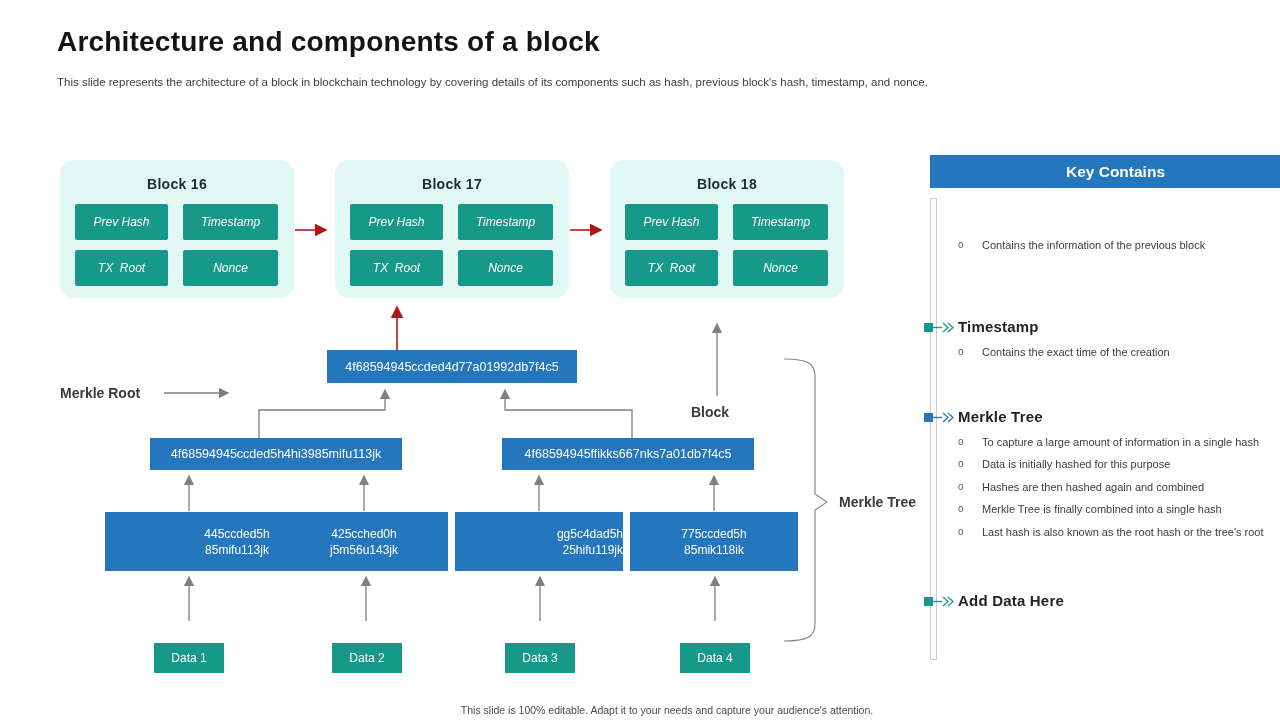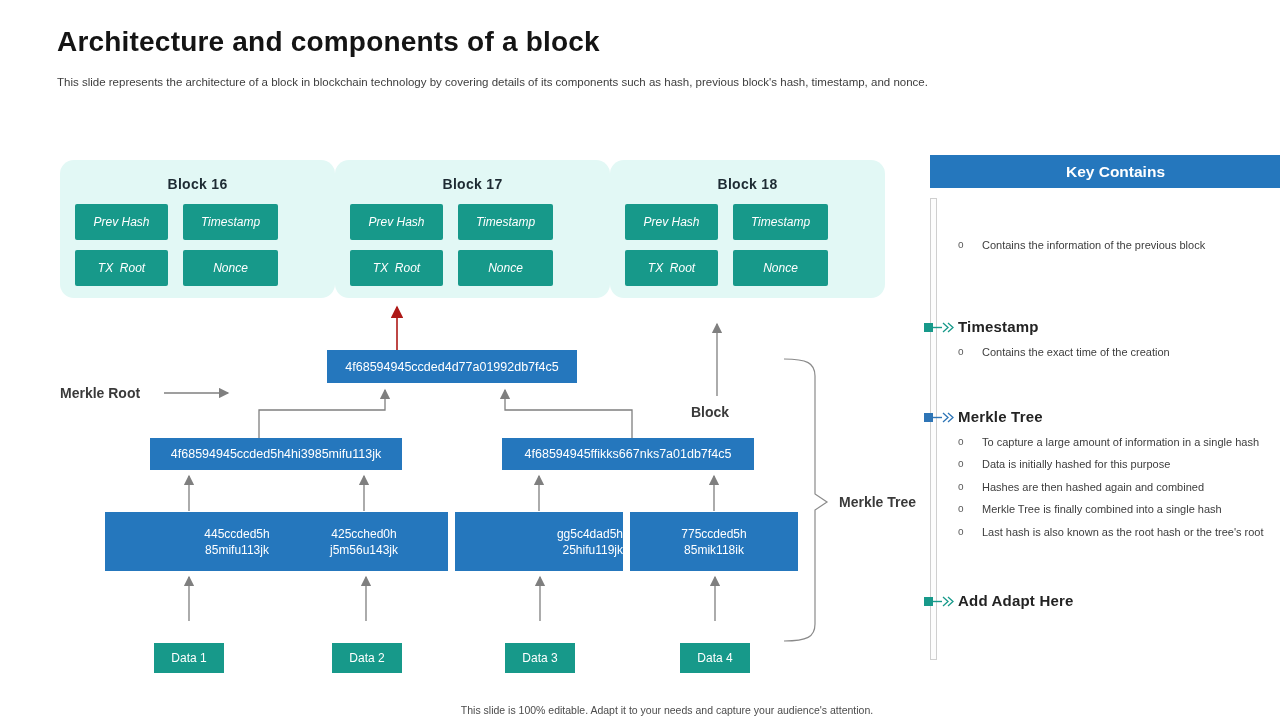--- a/index.html
+++ b/index.html
@@ -7,21 +7,21 @@
          font-family:"Liberation Sans", sans-serif;margin-left:27px;}
 
   
   .title{position:absolute;left:30px;top:26px;font-size:28px;font-weight:700;color:#141414;letter-spacing:.2px;}
   .subtitle{position:absolute;left:30px;top:76px;font-size:11.5px;color:#3d3d3d;}
 
   
   .overlay{position:absolute;left:0;top:0;width:1280px;height:720px;z-index:1;}
 
   
-  .blockbox{position:absolute;top:160px;width:234px;height:138px;background:#e2f8f5;border-radius:14px;z-index:2;padding-left:41px;}
+  .blockbox{position:absolute;top:160px;width:234px;height:138px;background:#e2f8f5;border-radius:14px;z-index:2;}
   .blockbox .btitle{position:absolute;top:16px;left:0;width:100%;text-align:center;
                     font-size:14px;font-weight:700;color:#1e2b33;letter-spacing:.3px;}
   .cell{position:absolute;height:36px;background:#17998a;border-radius:2px;color:#ffffff;
         font-size:12px;display:flex;align-items:center;justify-content:center;white-space:pre;font-style:italic;}
   .c-tl{left:15px;top:44px;width:93px;}
   .c-tr{left:123px;top:44px;width:95px;}
   .c-bl{left:15px;top:90px;width:93px;}
   .c-br{left:123px;top:90px;width:95px;}
 
   
@@ -217,20 +217,20 @@
     </div>
   </div>
 
   <div class="tk-item" style="top:592px">
     <div class="tk-head">
       <svg class="tk-marker" width="32" height="12" viewBox="0 0 32 12">
         <rect x="0" y="2" width="9" height="9" fill="#17998a"></rect>
         <line x1="9" y1="6.5" x2="18" y2="6.5" stroke-width="1.4" stroke="#17998a"></line>
         <path d="M19,2 l5,4.5 -5,4.5 M24,2 l5,4.5 -5,4.5" fill="none" stroke-width="1.3" stroke="#17998a"></path>
       </svg>
-      <div class="tk-title">Add Adapt Here</div>
+      <div class="tk-title">Add Data Here</div>
     </div>
   </div>
 
   <div class="footer">This slide is 100% editable. Adapt it to your needs and capture your audience's attention.</div>
   <div class="pagenum">16</div>
 
 </div>
 
 </body></html>

